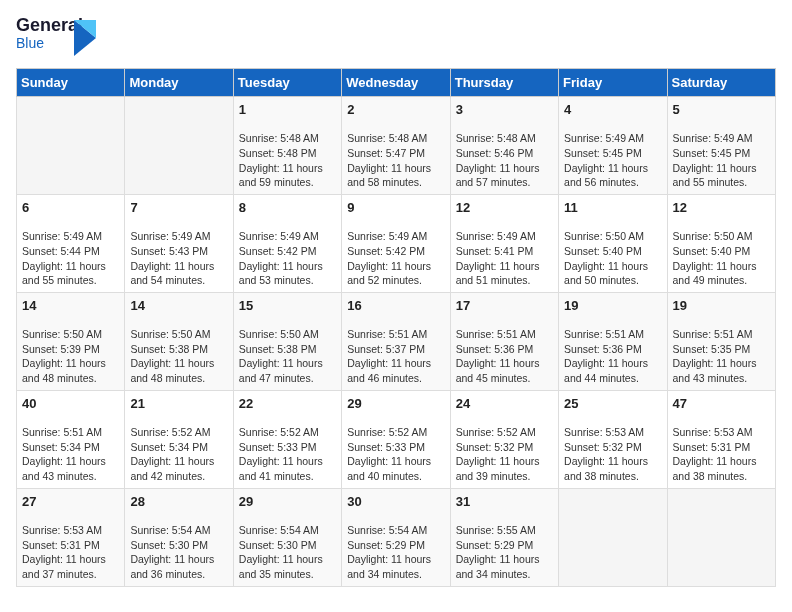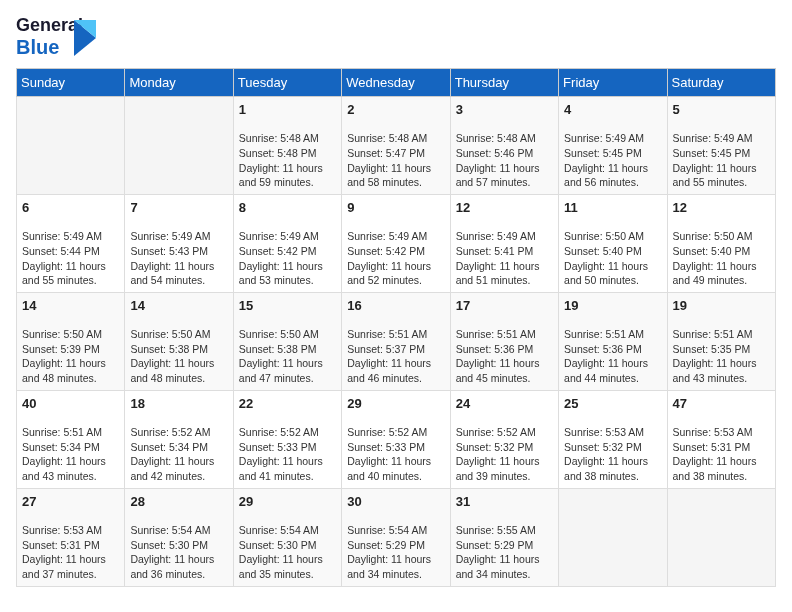--- a/index.html
+++ b/index.html
@@ -37,21 +37,21 @@
       width: 100%;
       border-collapse: collapse;
       font-size: 11px;
     }
     .calendar-table thead tr th {
       background: #1565c0;
       color: #fff;
       padding: 6px 4px;
       text-align: left;
       font-size: 13px;
-      font-weight: normal;
+      font-weight: bold;
       border: 1px solid #ccc;
     }
     .calendar-table tbody tr td {
       vertical-align: top;
       padding: 4px 5px;
       border: 1px solid #ddd;
       min-height: 80px;
       height: 80px;
       width: 14.2857%;
       background: #fff;
@@ -81,21 +81,21 @@
     }
   </style>
 </head>
 <body>
 
 <div class="header-area">
   <div class="logo">
   <div style="display:flex;align-items:center;">
     <div style="position:relative;width:80px;height:44px;">
       <span style="font-size:18px;font-weight:bold;color:#1a1a2e;display:block;line-height:1.1;">General</span>
-      <span style="font-size:20px;font-weight:bold;color:#1565c0;display:block;line-height:1.1;">Blue</span>
+      <span style="font-size:14px;font-weight:normal;color:#1565c0;display:block;line-height:1.1;">Blue</span>
       <svg style="position:absolute;top:4px;right:0;" width="22" height="36" viewBox="0 0 22 36">
         <polygon points="0,0 22,18 0,36" fill="#1565c0"></polygon>
         <polygon points="0,0 22,0 22,18" fill="#4fc3f7"></polygon>
       </svg>
     </div>
   </div>
 </div>
   <div class="title-area">
     <div class="month-title"></div>
     <div class="location-title"></div>
@@ -258,21 +258,21 @@
       </tr>
       <tr>
         <td>
           <span class="day-number">40</span>
           <div class="cell-text" style="white-space: pre-line;">Sunrise: 5:51 AM
 Sunset: 5:34 PM
 Daylight: 11 hours
 and 43 minutes.</div>
         </td>
         <td>
-          <span class="day-number">18</span>
+          <span class="day-number">21</span>
           <div class="cell-text" style="white-space: pre-line;">Sunrise: 5:52 AM
 Sunset: 5:34 PM
 Daylight: 11 hours
 and 42 minutes.</div>
         </td>
         <td>
           <span class="day-number">22</span>
           <div class="cell-text" style="white-space: pre-line;">Sunrise: 5:52 AM
 Sunset: 5:33 PM
 Daylight: 11 hours

